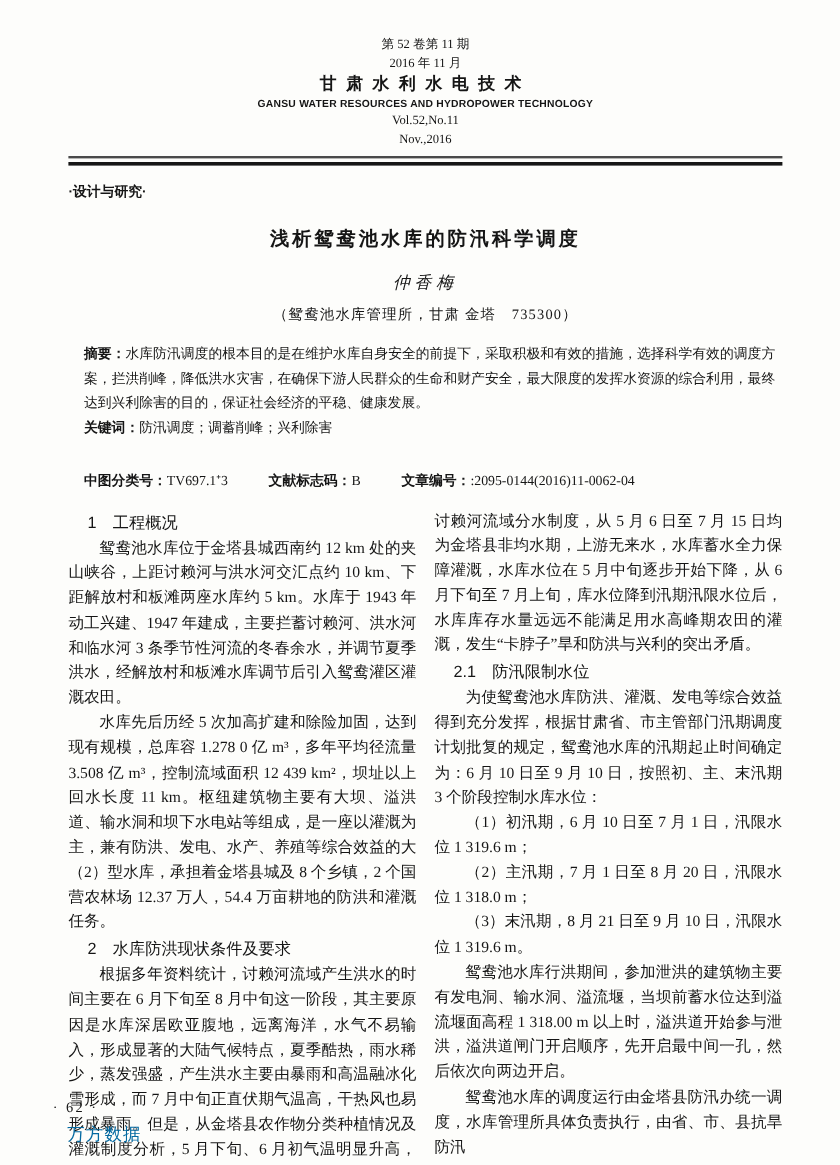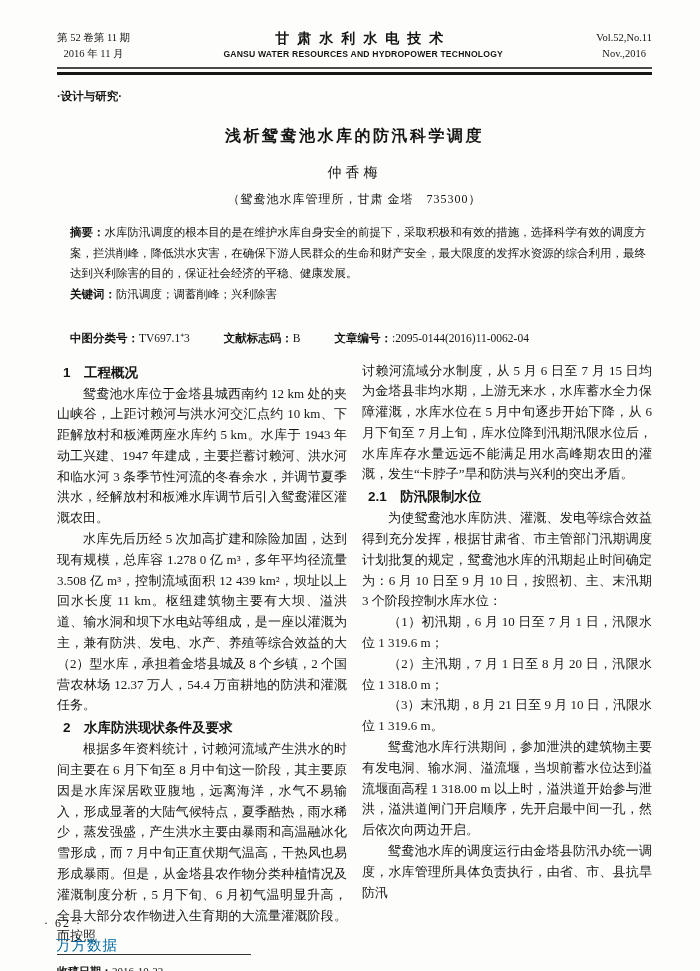--- a/index.html
+++ b/index.html
@@ -3,45 +3,45 @@
 <meta charset="utf-8">
 <style>
   html,body{margin:0;padding:0;background:#888;}
   .page{
     width:700px;height:971px;background:#fdfdfb;margin:0 auto;
     position:relative;color:#151515;overflow:hidden;
     font-family:"Liberation Serif",serif;
   }
   .content{padding:30px 48px 0 57px;}
   
-  .jheader{display:flex;justify-content:space-between;}
+  .jheader{display:flex;justify-content:space-between;align-items:center;flex-direction:column;}
   .h-left,.h-right{font-size:10.5px;line-height:16px;text-align:center;white-space:nowrap;}
   .h-center{text-align:center;}
   .h-center .cn{font-size:14px;font-weight:bold;letter-spacing:8px;line-height:17px;}
   .h-center .en{font-size:8.6px;font-weight:bold;letter-spacing:.2px;line-height:14px;
     font-family:"Liberation Sans",sans-serif;}
   .double-rule{margin-top:5px;height:3px;border-top:2px solid #4a4a4a;border-bottom:3.5px solid #161616;}
   
   .section-label{font-size:11.5px;font-weight:bold;margin-top:14px;
     font-family:"Liberation Sans",sans-serif;}
   .title{font-size:16px;font-weight:bold;text-align:center;letter-spacing:2.5px;
     margin-top:22px;font-family:"Liberation Sans",sans-serif;}
-  .author{font-size:14px;text-align:center;margin-top:17px;letter-spacing:4px;}
+  .author{font-size:14px;text-align:center;margin-top:17px;letter-spacing:4px;font-style:italic;}
   .affil{font-size:12px;text-align:center;margin-top:9px;letter-spacing:1px;}
   
   .absblock{margin:14px 6px 0 13px;}
   .abs,.kw,.metaline{font-size:11.5px;line-height:20.5px;text-align:justify;}
   .abs b,.kw b,.metaline b{font-family:"Liberation Sans",sans-serif;font-size:11.5px;}
   .metaline{display:flex;white-space:nowrap;margin-top:24px;}
   .metaline .mitem{margin-right:34px;}
   .metaline .mitem:last-child{margin-right:0;}
   
   .columns{display:flex;gap:15px;margin-top:12px;}
   .col{flex:1;min-width:0;}
-  .bhead{font-size:13.5px;font-weight:bold;line-height:21px;margin:1px 6px;
+  .bhead{font-size:13.5px;font-weight:normal;line-height:21px;margin:1px 16px;
     font-family:"Liberation Sans",sans-serif;}
   .para{font-size:13px;line-height:20.8px;text-align:justify;margin:0;text-indent:2em;}
   .para.noindent{text-indent:0;}
   
   .fn-rule{width:194px;border-top:1.5px solid #333;margin:7px 0 6px;}
   .fn{font-size:11px;line-height:21px;}
   .fn b{font-family:Liberation Serif, serif;}
   
   .pageno{position:absolute;left:44px;bottom:40px;font-size:12px;letter-spacing:2px;}
   .watermark{position:absolute;left:56px;bottom:16px;font-size:14.5px;color:#0369a1;

